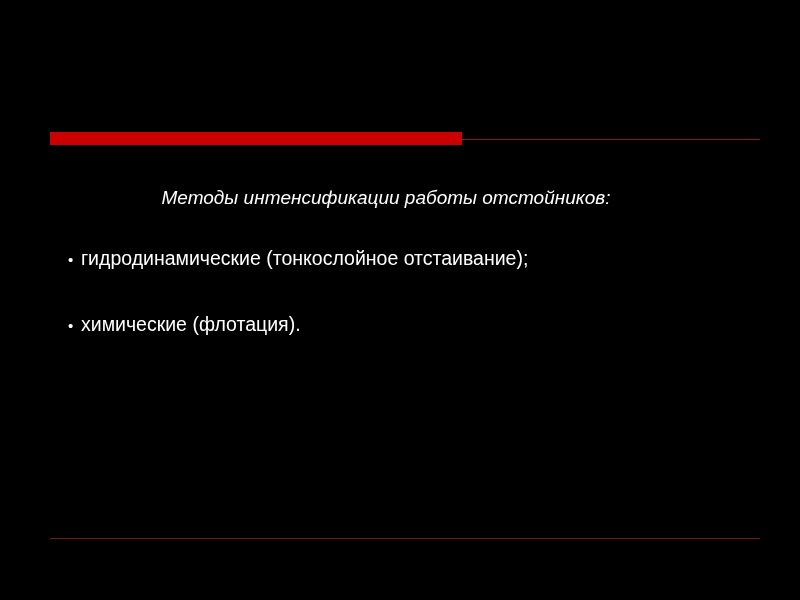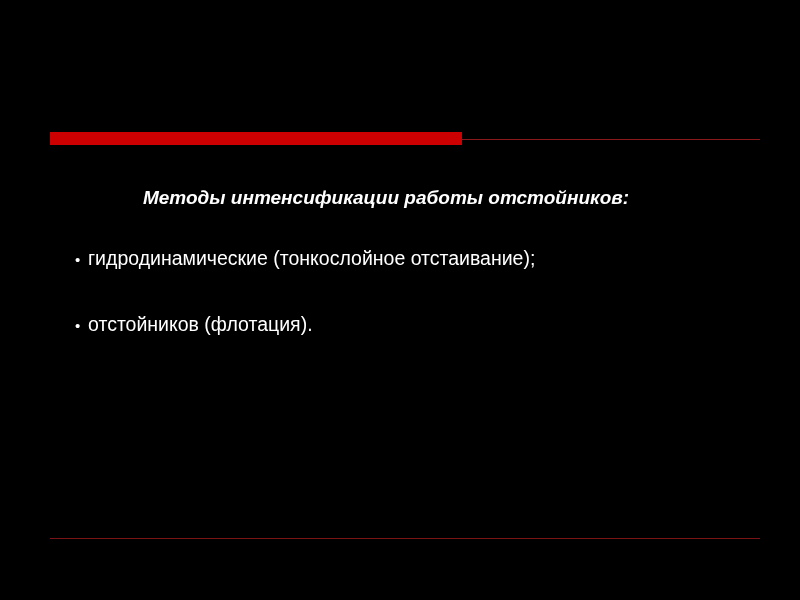--- a/index.html
+++ b/index.html
@@ -54,38 +54,38 @@
   .content {
     position: absolute;
     left: 50px;
     top: 185px;
     width: 712px;
   }
 
   .heading {
     color: #ffffff;
     font-style: italic;
-    font-weight: bold;
+    font-weight: normal;
     font-size: 19px;
     line-height: 26px;
     text-align: center;
     margin: 0 0 34px 0;
     padding-right: 40px;
   }
 
   .bullets {
     list-style: none;
     margin: 0;
     padding: 0;
   }
   .bullets li {
     color: #ffffff;
     font-size: 19.5px;
     line-height: 26px;
-    margin: 0 0 38px 17px;
+    margin: 0 0 38px 10px;
     padding-left: 8px;
     position: relative;
   }
   .bullets li:last-child {
     margin-bottom: 0;
   }
   .bullet-dot {
     display: inline-block;
     width: 13px;
     color: #ffffff;
@@ -105,20 +105,20 @@
   <div class="top-rule-thick"></div>
 
   <div class="content">
     <p class="heading">Методы интенсификации работы отстойников:</p>
 
     <ul class="bullets">
       <li>
         <span class="bullet-dot">•</span><span class="bullet-text">гидродинамические (тонкослойное отстаивание);</span>
       </li>
       <li>
-        <span class="bullet-dot">•</span><span class="bullet-text">отстойников (флотация).</span>
+        <span class="bullet-dot">•</span><span class="bullet-text">химические (флотация).</span>
       </li>
     </ul>
   </div>
 
   <div class="bottom-rule"></div>
 
 </div>
 
 </body></html>

